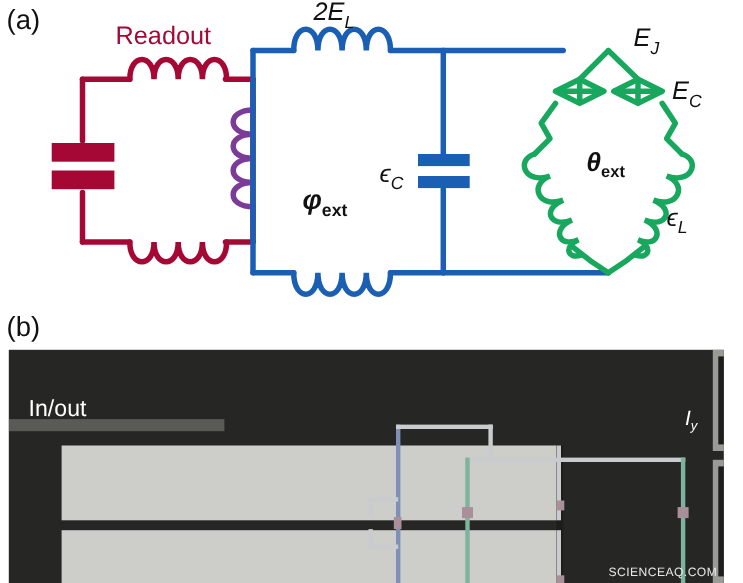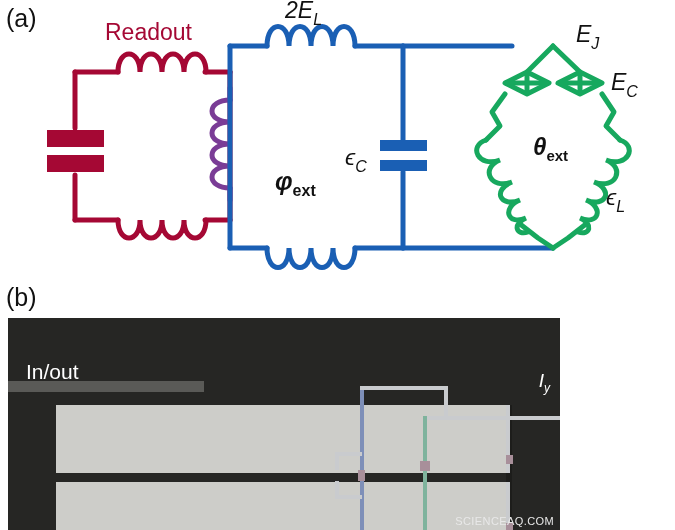--- a/index.html
+++ b/index.html
@@ -43,21 +43,21 @@
     letter-spacing: 0px;
   }
   #panel-a-letter { left: 6px; top: 4px; }
   #panel-b-letter { left: 6px; top: 283px; }
 
   
   #panel-b {
     position: absolute;
     left: 8px;
     top: 318px;
-    width: 552px;
+    width: 650px;
     height: 212px;
     background: #262624;
     overflow: hidden;
   }
   .mg-pad {
     position: absolute;
     background: #cdcdc9;
   }
   .mg-bar {
     position: absolute;
@@ -83,21 +83,21 @@
     position: absolute;
     color: #ffffff;
     font-family: "Liberation Sans", sans-serif;
   }
   #mg-inout-label {
     left: 18px;
     top: 42px;
     font-size: 21px;
   }
   #mg-iy-label {
-    right: 10px;
+    right: 24px;
     top: 52px;
     font-size: 19px;
     font-style: italic;
   }
   #mg-watermark {
     position: absolute;
     right: 6px;
     bottom: 3px;
     color: #e8e8e8;
     font-size: 11px;

